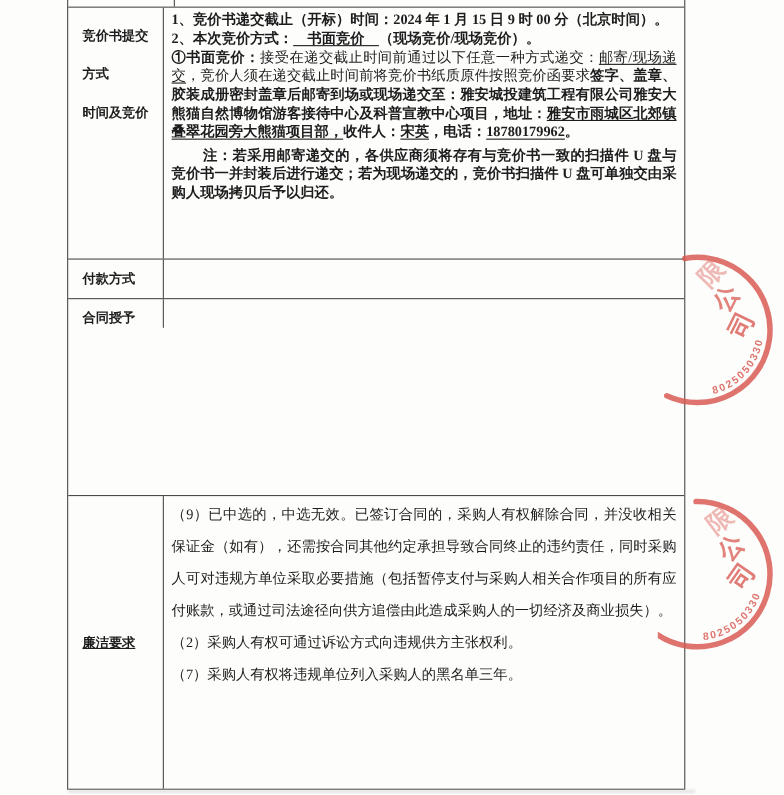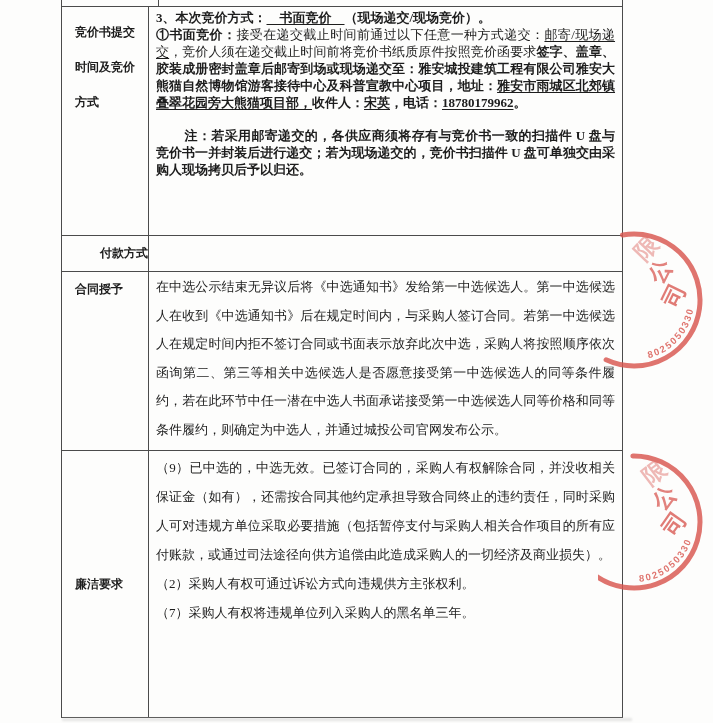--- a/index.html
+++ b/index.html
@@ -10,39 +10,39 @@
   }
   .page{position:absolute;inset:0;overflow:hidden;}
   
   .doc-table{
     position:absolute;left:61px;top:0;width:562px;box-sizing:border-box;
     border-left:1px solid #4b4b4b;border-right:1px solid #4b4b4b;
   }
   .sliver{height:7px;box-sizing:border-box;border-bottom:1px solid #4b4b4b;display:flex;}
   .sliver .sl-left{width:97px;box-sizing:border-box;border-right:1px solid #4b4b4b;height:100%;}
   .row{display:flex;box-sizing:border-box;border-bottom:1px solid #4b4b4b;}
-  .r1{height:229px;} .r2{height:36px;} .r3{height:179px;} .r4{height:267px;}
+  .r1{height:229px;} .r2{height:36px;} .r3{height:179px;flex-direction:column;} .r4{height:267px;}
   .label-cell{
     width:87px;min-width:87px;box-sizing:border-box;border-right:1px solid #4b4b4b;
     font-weight:700;font-size:12px;overflow:hidden;
   }
   .label-cell div{padding-left:13px;white-space:nowrap;}
   .r1 .label-cell{padding-top:8px;line-height:35px;}
-  .r2 .label-cell{display:flex;flex-direction:column;justify-content:center;align-items:flex-end;}
+  .r2 .label-cell{display:flex;flex-direction:column;justify-content:center;}
   .r3 .label-cell{padding-top:9px;}
-  .r4 .label-cell{display:flex;flex-direction:column;justify-content:center;}
+  .r4 .label-cell{display:flex;flex-direction:column;justify-content:center;text-decoration:underline;}
   .content-cell{
     flex:1;box-sizing:border-box;padding:0 7px;font-size:13px;overflow:hidden;
   }
   .r1 .content-cell{line-height:17px;padding-top:2px;}
   .r2 .content-cell{line-height:17.5px;padding-top:1px;}
   .r3 .content-cell{line-height:28.6px;padding-top:1px;}
   .r4 .content-cell{line-height:29px;padding-top:2px;}
   .content-cell p{margin:0;text-align:justify;}
-  .content-cell p.indent{text-indent:2.2em;margin-top:16px;}
+  .content-cell p.indent{text-indent:2.2em;margin-top:4px;}
   .b{font-weight:700;}
   .u{text-decoration:underline;text-underline-offset:2px;}
   
   .seal{position:absolute;width:120px;height:185px;opacity:.82;pointer-events:none;}
   .seal-1{left:598px;top:218px;}
   .seal-2{left:598px;top:440px;}
   .seal-ring{fill:none;stroke:var(--seal-color,#d95750);stroke-width:5;stroke-linecap:round;}
   .seal-digit{font-size:9.5px;font-weight:700;fill:var(--seal-color,#d95750);
     font-family:"Liberation Sans","DejaVu Sans",sans-serif;}
   .seal-name{font-size:23px;font-weight:700;fill:var(--seal-color,#d95750);}
@@ -55,40 +55,38 @@
 
 <div class="page">
 
   <div class="doc-table">
     <div class="sliver">
       <div class="sl-left"></div>
     </div>
     <div class="row r1">
       <div class="label-cell">
           <div>竞价书提交</div>
+          <div>方式</div>
           <div>时间及竞价</div>
-          <div>方式</div>
         </div>
       <div class="content-cell">
-          <p><span class="b">3、本次竞价方式：</span><span class="b u">　书面竞价　</span><span class="b">（现场递交/现场竞价）。</span></p>
+          <p><span class="b">1、竞价书递交截止（开标）时间：2024 年 1 月 15 日 9 时 00 分（北京时间）。</span></p>
+          <p><span class="b">2、本次竞价方式：</span><span class="b u">　书面竞价　</span><span class="b">（现场竞价/现场竞价）。</span></p>
           <p><span class="b">①书面竞价：</span><span>接受在递交截止时间前通过以下任意一种方式递交：</span><span class="u">邮寄/现场递交</span><span>，竞价人须在递交截止时间前将竞价书纸质原件按照竞价函要求</span><span class="b">签字、盖章、胶装成册密封盖章后邮寄到场或现场递交至：雅安城投建筑工程有限公司雅安大熊猫自然博物馆游客接待中心及科普宣教中心项目，地址：</span><span class="b u">雅安市雨城区北郊镇叠翠花园旁大熊猫项目部，</span><span class="b">收件人：</span><span class="b u">宋英</span><span class="b">，电话：</span><span class="b u">18780179962</span><span class="b">。</span></p>
           <p class="indent"><span class="b">注：若采用邮寄递交的，各供应商须将存有与竞价书一致的扫描件 U 盘与竞价书一并封装后进行递交；若为现场递交的，竞价书扫描件 U 盘可单独交由采购人现场拷贝后予以归还。</span></p>
         </div>
     </div>
     <div class="row r2">
       <div class="label-cell">
           <div>付款方式</div>
         </div>
     </div>
     <div class="row r3">
       <div class="label-cell">
           <div>合同授予</div>
-        </div>
-      <div class="content-cell">
-          <p><span>在中选公示结束无异议后将《中选通知书》发给第一中选候选人。第一中选候选人在收到《中选通知书》后在规定时间内，与采购人签订合同。若第一中选候选人在规定时间内拒不签订合同或书面表示放弃此次中选，采购人将按照顺序依次函询第二、第三等相关中选候选人是否愿意接受第一中选候选人的同等条件履约，若在此环节中任一潜在中选人书面承诺接受第一中选候选人同等价格和同等条件履约，则确定为中选人，并通过城投公司官网发布公示。</span></p>
         </div>
     </div>
     <div class="row r4">
       <div class="label-cell">
           <div>廉洁要求</div>
         </div>
       <div class="content-cell">
           <p><span>（9）已中选的，中选无效。已签订合同的，采购人有权解除合同，并没收相关保证金（如有），还需按合同其他约定承担导致合同终止的违约责任，同时采购人可对违规方单位采取必要措施（包括暂停支付与采购人相关合作项目的所有应付账款，或通过司法途径向供方追偿由此造成采购人的一切经济及商业损失）。</span></p>
           <p><span>（2）采购人有权可通过诉讼方式向违规供方主张权利。</span></p>
           <p><span>（7）采购人有权将违规单位列入采购人的黑名单三年。</span></p>

